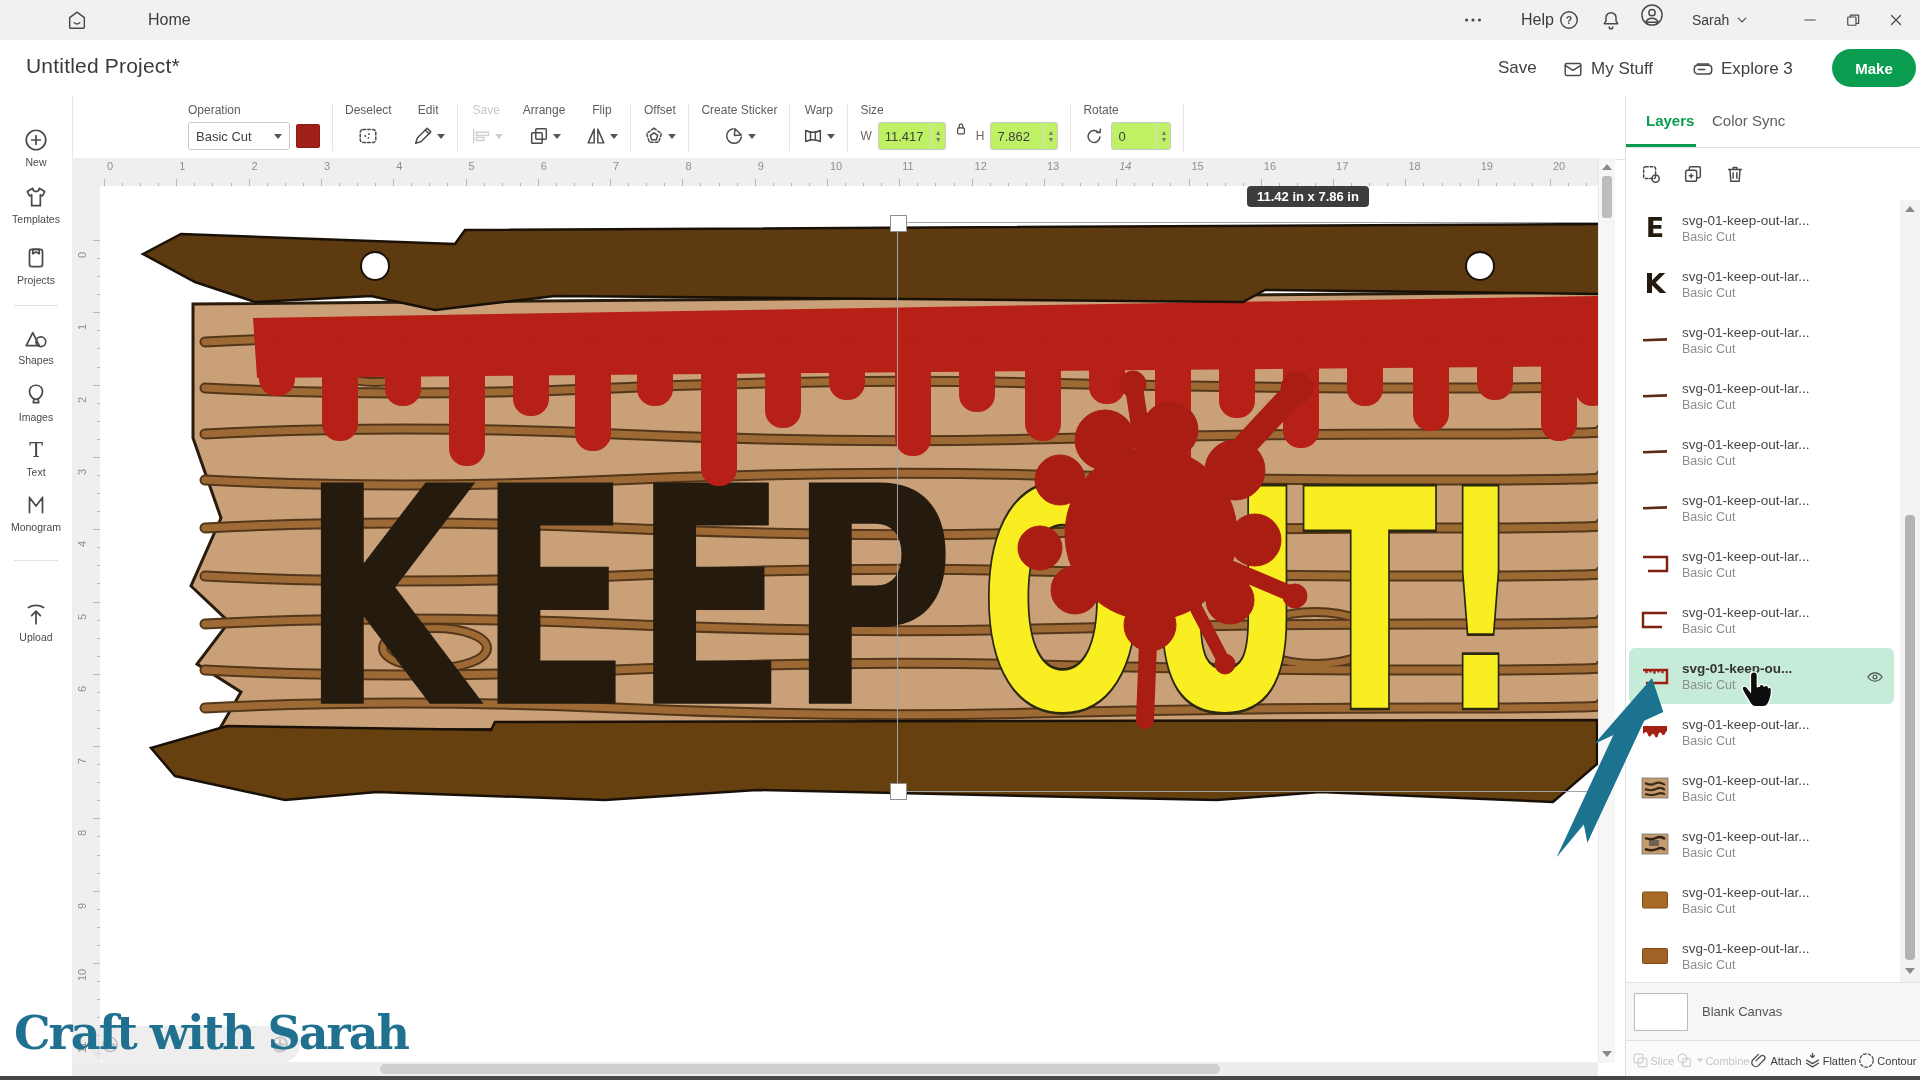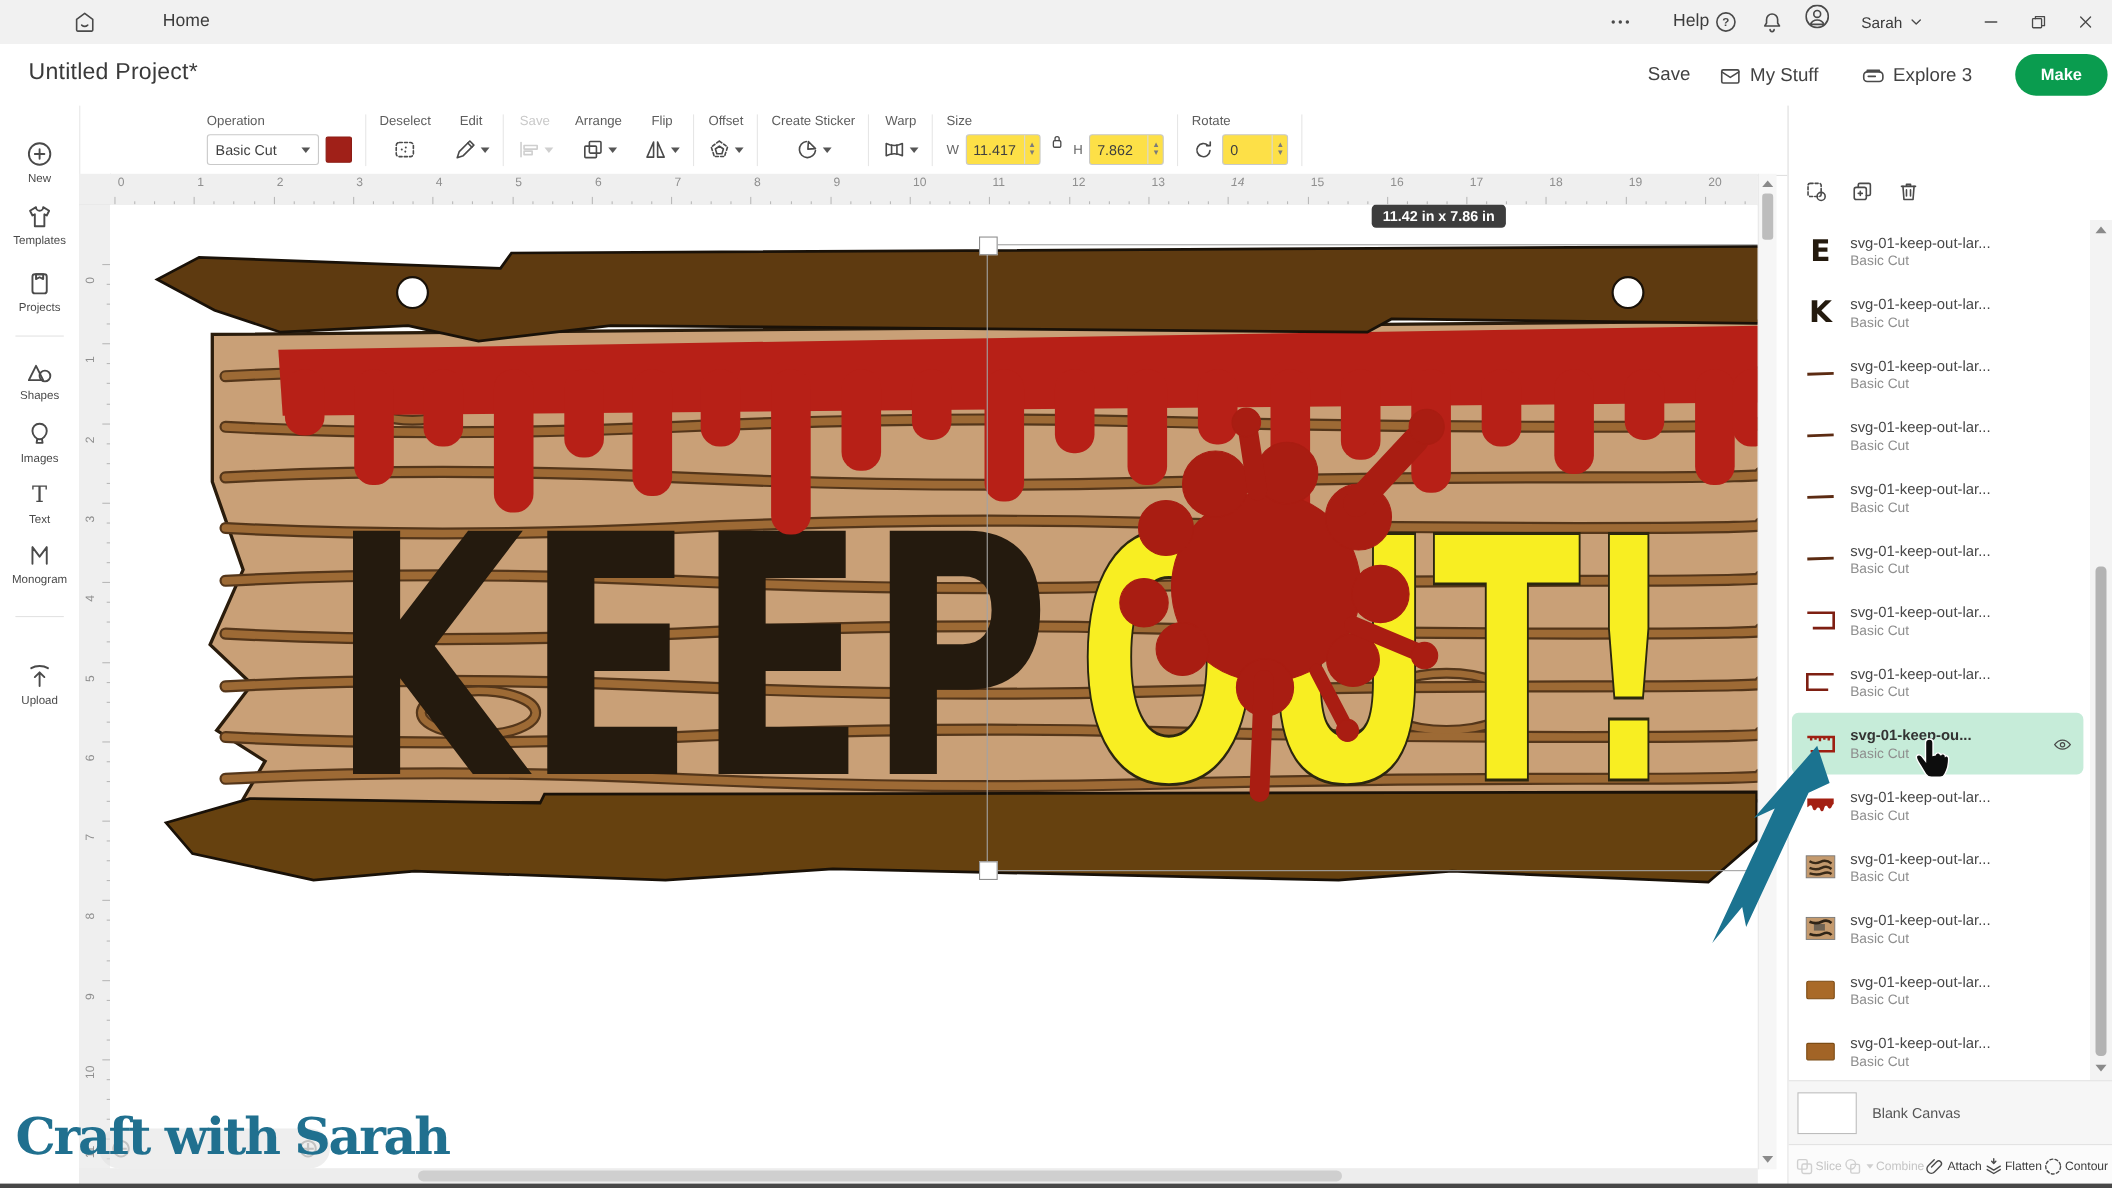--- a/index.html
+++ b/index.html
@@ -22,21 +22,21 @@
            display:flex;align-items:stretch;padding-left:106px;box-sizing:border-box}
   .tgroup{display:flex;flex-direction:column;align-items:center;padding:6px 10px 0 10px}
   .tgroup.left{align-items:flex-start}
   .tlabel{font-size:12px;color:#5d5d5d;height:16px;line-height:16px;white-space:nowrap}
   .trow{display:flex;align-items:center;gap:6px;margin-top:4px;height:28px}
   .tdivider{width:1px;background:#e6e6e6;margin:8px 2px}
   .dropdown{display:flex;align-items:center;justify-content:space-between;width:86px;height:26px;border:1px solid #c9c9c9;
             border-radius:3px;padding:0 7px;font-size:13px;color:#3f3f3f;background:#fff}
   .caret{width:0;height:0;border-left:4px solid transparent;border-right:4px solid transparent;border-top:5px solid #555}
   .swatch{width:22px;height:22px;border-radius:2px;background:#a02018;border:1px solid #8c1c14}
-  .stepbox{display:flex;align-items:center;height:26px;border:1px solid #c9c9c9;border-radius:3px;background:#fde047}
+  .stepbox{display:flex;align-items:center;height:26px;border:1px solid #c9c9c9;border-radius:3px;background:#bef264}
   .stepbox .val{padding:0 6px;font-size:13px;color:#3f3f3f;flex:1;text-align:left}
   .stepper{display:flex;flex-direction:column;justify-content:center;border-left:1px solid #d8d8d8;height:100%;
            padding:0 3px;font-size:7px;color:#7a7a7a;line-height:7px}
   .minilabel{font-size:12px;color:#666}
   .toolbtn{display:flex;align-items:center;gap:3px}
   .ic svg{width:22px;height:22px;display:block}
   .ic svg *{stroke:#4a4a4a;fill:none;stroke-width:1.6;stroke-linecap:round;stroke-linejoin:round}
   .ic svg .f{fill:#4a4a4a;stroke:none}
   .ic.small svg{width:18px;height:18px}
   .dis, .dis .tlabel{color:#c9c9c9}
@@ -729,20 +729,25 @@
   </div>
   <div class="bottom-strip"></div>
 
   <div class="zoompill">
     <span>⊖</span>
     <span>⊕</span>
   </div>
   <div class="watermark">Craft with Sarah</div>
 
   <div class="panel">
+    <div class="ptabs">
+      <div class="ptab active" style="left:20px">Layers</div>
+      <div class="ptab idle" style="left:86px">Color Sync</div>
+      <div class="ptab-underline"></div>
+    </div>
     <div class="pactions">
       <span class="ic dis">
           <svg viewBox="0 0 24 24">
             <rect x="4" y="4" width="13" height="13" rx="2" stroke-dasharray="3 2"></rect>
             <circle cx="17" cy="17" r="4"></circle>
           </svg>
         </span>
       <span class="ic">
           <svg viewBox="0 0 24 24">
             <rect x="4" y="8" width="12" height="12" rx="2"></rect>

